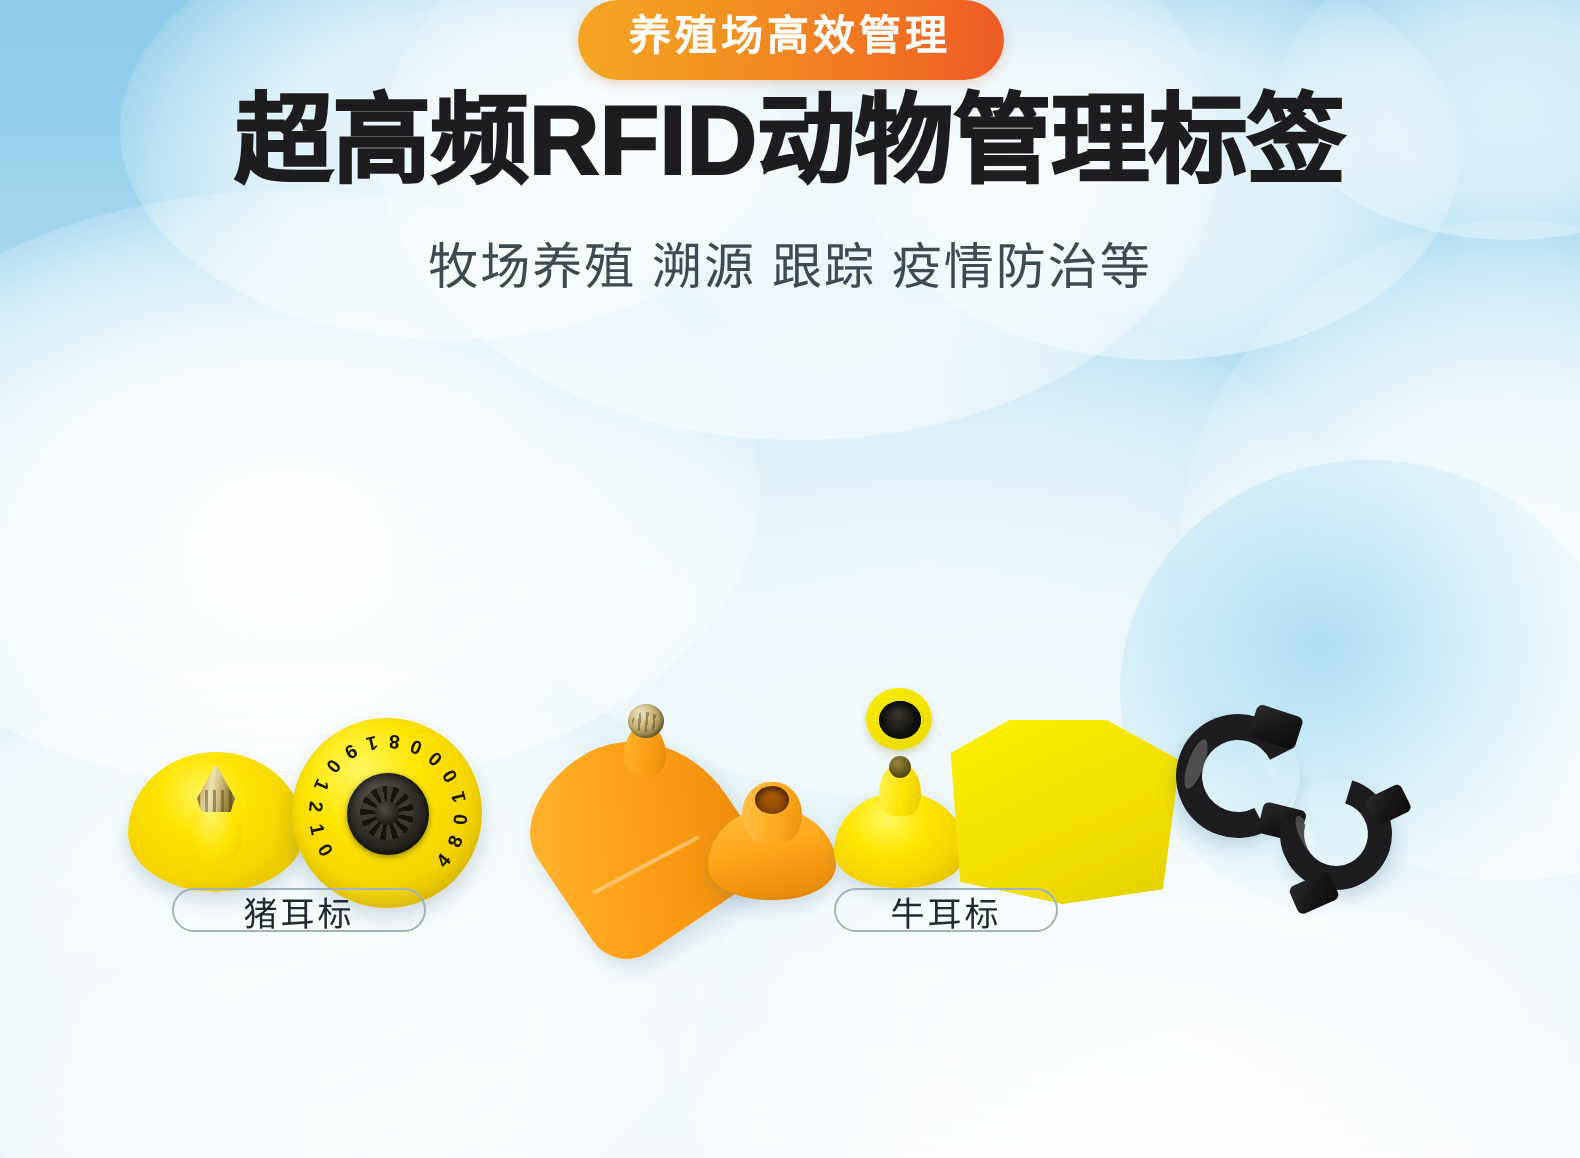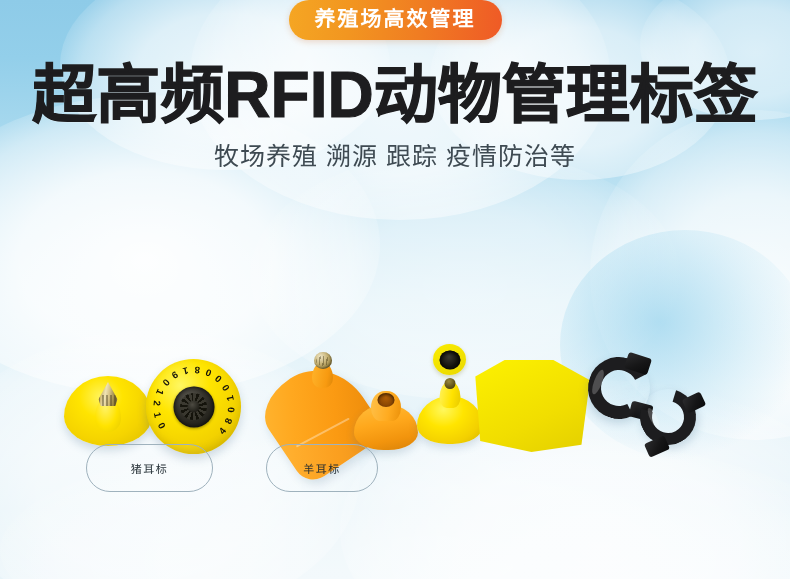--- a/index.html
+++ b/index.html
@@ -72,33 +72,33 @@
     color:#ffffff;
     font-size:21px;
     font-weight:700;
     letter-spacing:2px;
     line-height:1.25;
     box-shadow:0 2px 6px rgba(200,90,20,.22);
     white-space:nowrap;
   }
 
   .title{
-    margin-top:20px;
-    font-size:64px;
+    margin-top:4px;
+    font-size:49px;
     font-weight:900;
     color:#1d1d1f;
     letter-spacing:0px;
     line-height:1.12;
     white-space:nowrap;
     -webkit-text-stroke:1.1px #1d1d1f;
     text-shadow:0 1px 0 rgba(255,255,255,.35);
   }
 
   .subtitle{
-    margin-top:4px;
+    margin-top:14px;
     font-size:25px;
     font-weight:400;
     color:#3e4a52;
     letter-spacing:1px;
     white-space:nowrap;
   }
 
   
   .products{
     position:absolute;
@@ -312,27 +312,27 @@
   .gloss-a{ left:6px; top:14px; width:8px; height:26px; transform:rotate(20deg); }
   .gloss-b{ left:62px; top:52px; width:7px; height:22px; transform:rotate(-26deg); }
 
   
   .labels{
     position:absolute; left:0; top:444px; width:790px; height:34px;
     z-index:6;
   }
   .pill{
     position:absolute; top:0;
-    height:48px;
+    height:22px;
     display:flex; align-items:center; justify-content:center;
     border:1.4px solid #9fb2bd;
     border-radius:999px;
     background:rgba(255,255,255,.06);
     color:#1f2a30;
-    font-size:11px;
+    font-size:17px;
     font-weight:500;
     letter-spacing:1.5px;
     white-space:nowrap;
     padding:0 16px;
   }
   .pill-0{ left:86px;  width:127px; }
   .pill-1{ left:266px; width:112px; }
   .pill-2{ left:417px; width:112px; }
   .pill-3{ left:584px; width:134px; }
 </style>
@@ -408,16 +408,16 @@
       <div class="ring ring-b"></div>
       <div class="clip clip-b1"></div>
       <div class="clip clip-b2"></div>
       <div class="gloss gloss-b"></div>
     </div>
 
   </div>
 
   <div class="labels">
     <div class="pill pill-0">猪耳标</div>
-    <div class="pill pill-1">羊耳标</div>
+    <div class="pill pill-2">牛耳标</div>
   </div>
 
 </div>
 
 </body></html>

